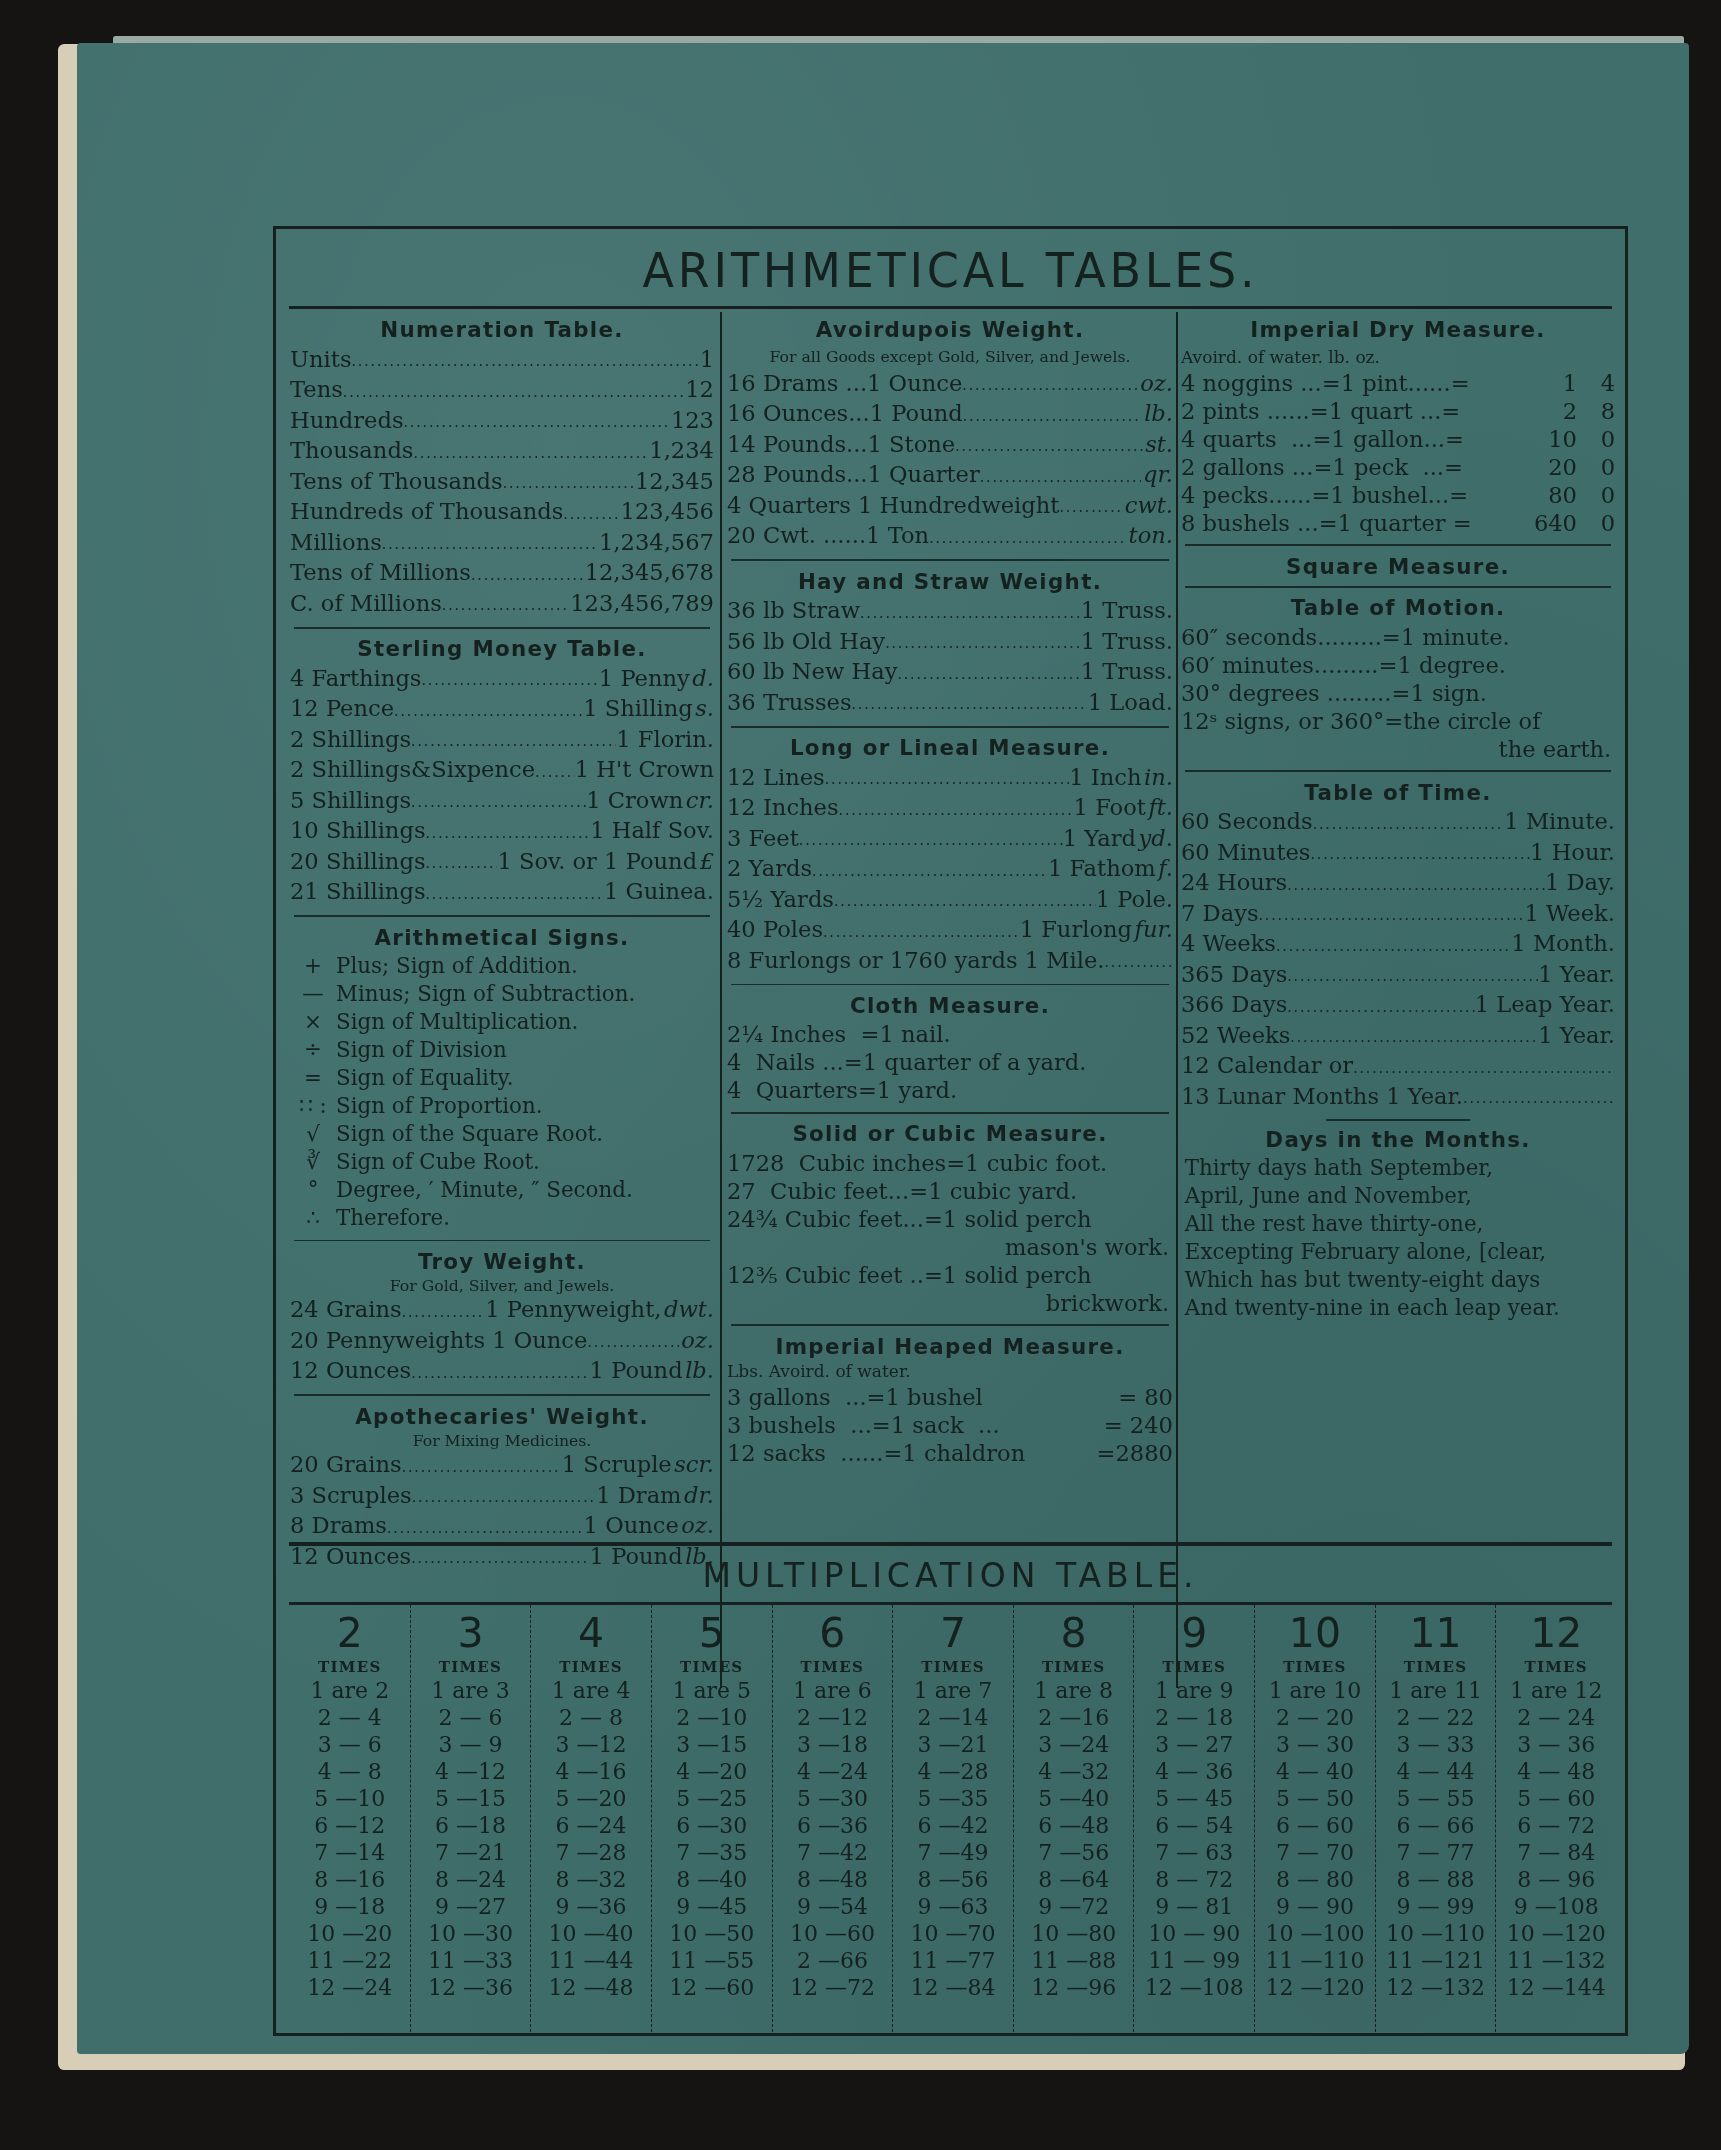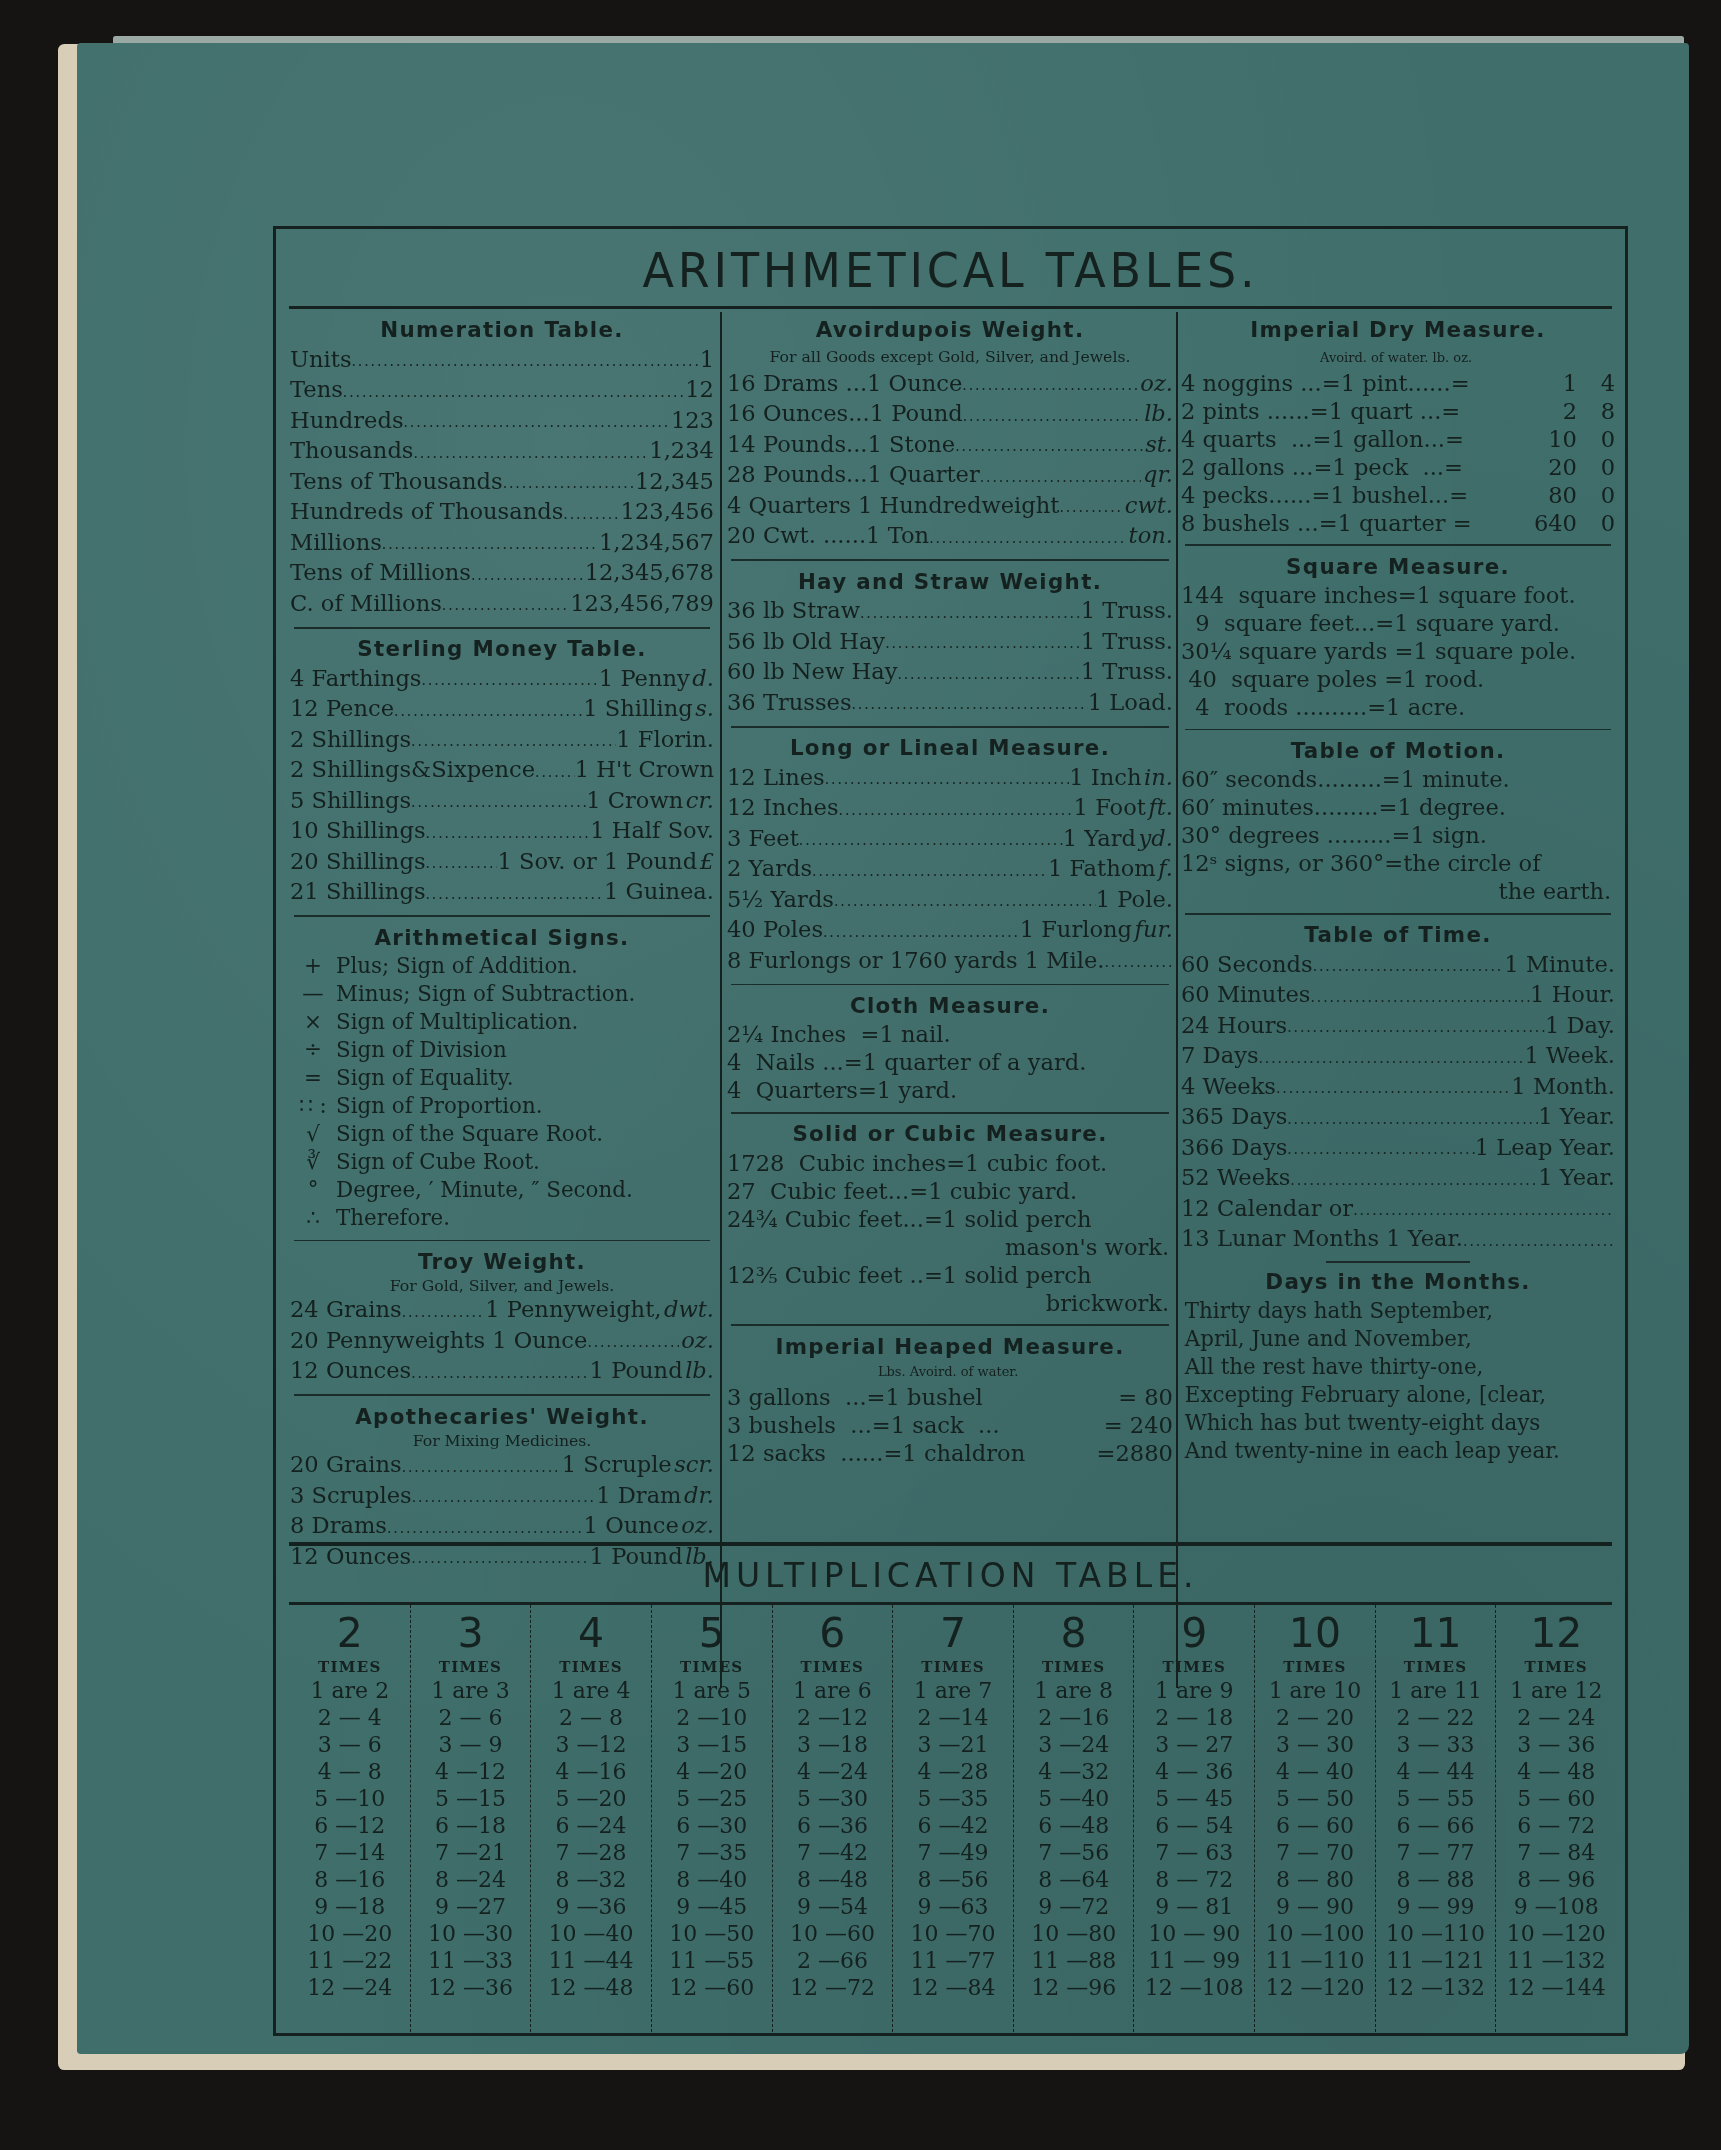--- a/index.html
+++ b/index.html
@@ -20,21 +20,21 @@
   .rule{position:absolute;height:2.5px;background:#14211f;}
   .col{position:absolute;top:82px;box-sizing:border-box;}
   .col1{left:14px;width:424px;}
   .col2{left:451px;width:446px;}
   .col3{left:905px;width:434px;}
   .vline{position:absolute;top:83px;width:1.9px;background:#14211f;height:1376px;}
   .sec{margin-bottom:3.8px;}
   .sec-h{font-family:"DejaVu Sans","Liberation Sans",sans-serif;font-weight:bold;text-align:center;
          font-size:21.4px;margin:6.3px 0 2.5px 0;letter-spacing:1.3px;}
   .sub{text-align:center;font-size:15.7px;line-height:19px;}
-  .sub-r{text-align:center;font-size:13px;line-height:21.4px;padding-right:3.8px;}
+  .sub-r{text-align:left;font-size:17px;line-height:21.4px;padding-right:3.8px;}
   .row{display:flex;font-size:22.6px;line-height:28px;white-space:nowrap;}
   .row .l{flex:0 0 auto;}
   .row .dots{flex:1 1 auto;overflow:hidden;letter-spacing:1.9px;font-size:14px;line-height:28px;padding-top:2.5px;}
   .row .r{flex:0 0 auto;}
   .row .u{font-style:italic;}
   .sep{height:1.9px;background:#14211f;margin:7.5px 3.8px;opacity:0.85;}
   .sign{display:flex;font-size:21.4px;line-height:28px;}
   .sign .sym{width:46px;text-align:center;flex:0 0 auto;}
   .poem{font-size:21.4px;line-height:28px;padding-left:3.8px;}
   .cont{text-align:right;font-size:22.6px;line-height:28px;padding-right:3.8px;}
@@ -457,27 +457,20 @@
               <span class="l" style="white-space: pre;">8 bushels ...=1 quarter =</span>
               <span class="dots"></span>
               <span class="r" style="width: 50px; text-align: right;">640</span>
               <span class="r" style="width: 38px; text-align: right;">0</span>
             </div>
           </div>
       </div>
       <div class="sep"></div>
       <div class="sec">
         <div class="sec-h">Square Measure.</div>
-        <div id="square-rows">
-            <div class="row" style="white-space: pre;">144  square inches=1 square foot.</div>
-            <div class="row" style="white-space: pre;">  9  square feet...=1 square yard.</div>
-            <div class="row" style="white-space: pre;">30¼ square yards =1 square pole.</div>
-            <div class="row" style="white-space: pre;"> 40  square poles =1 rood.</div>
-            <div class="row" style="white-space: pre;">  4  roods ..........=1 acre.</div>
-          </div>
       </div>
       <div class="sep"></div>
       <div class="sec">
         <div class="sec-h">Table of Motion.</div>
         <div id="motion-rows">
             <div class="row" style="white-space: pre;">60″ seconds.........=1 minute.</div>
             <div class="row" style="white-space: pre;">60′ minutes.........=1 degree.</div>
             <div class="row" style="white-space: pre;">30° degrees .........=1 sign.</div>
             <div class="row" style="white-space: pre;">12ˢ signs, or 360°=the circle of</div>
             <div class="cont">the earth.</div>

